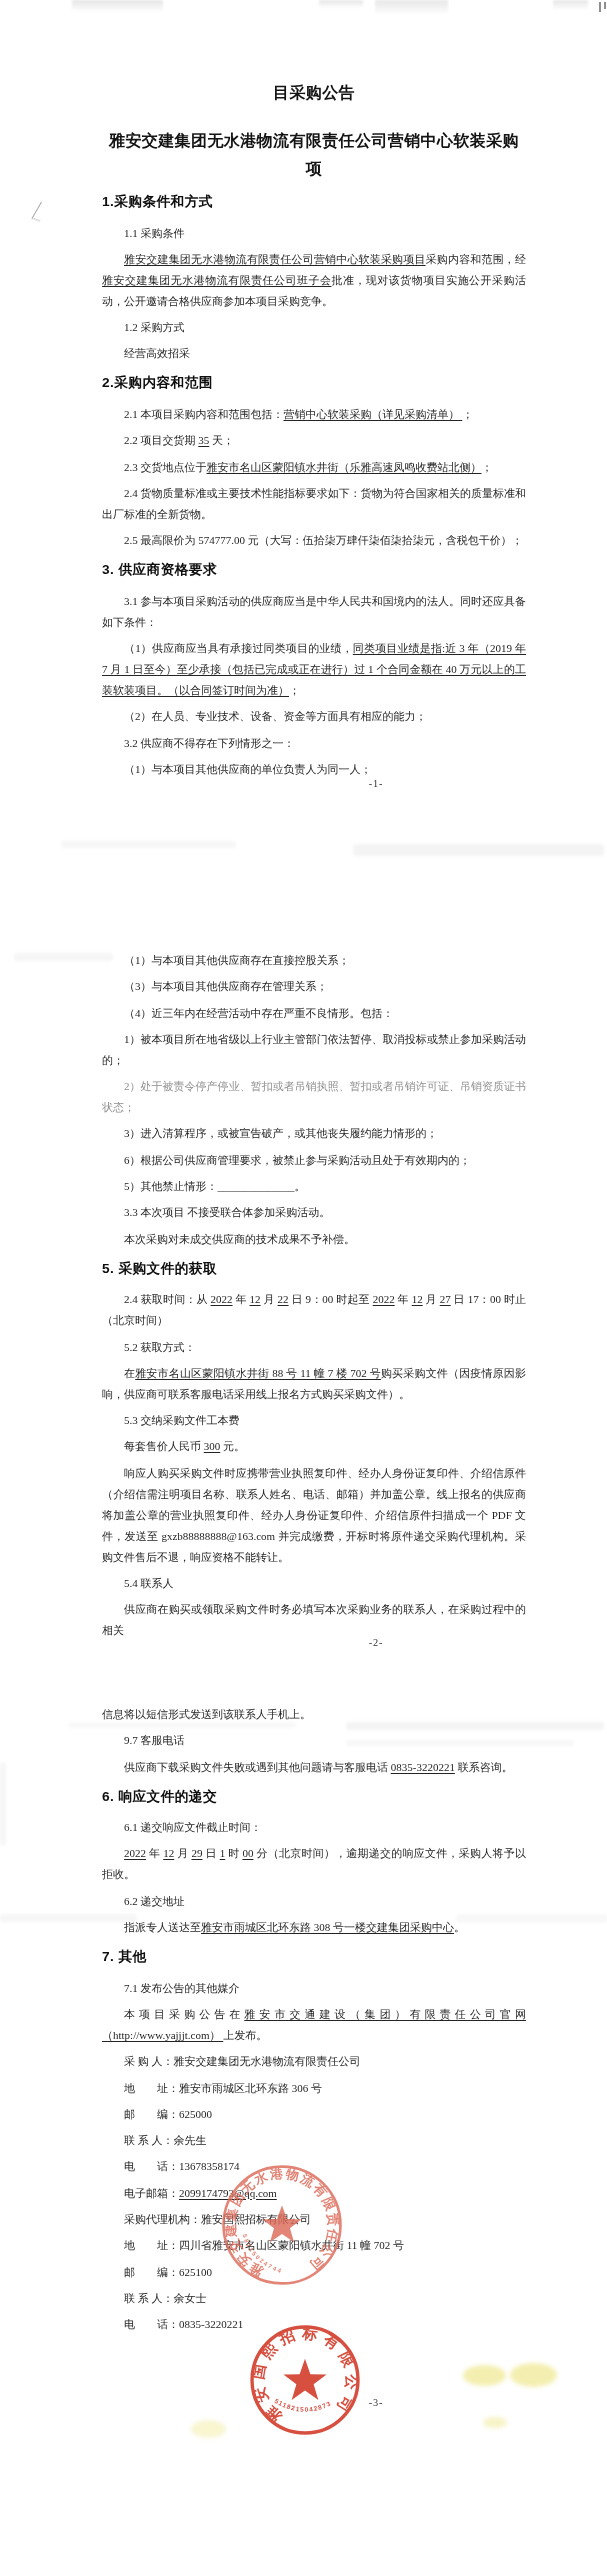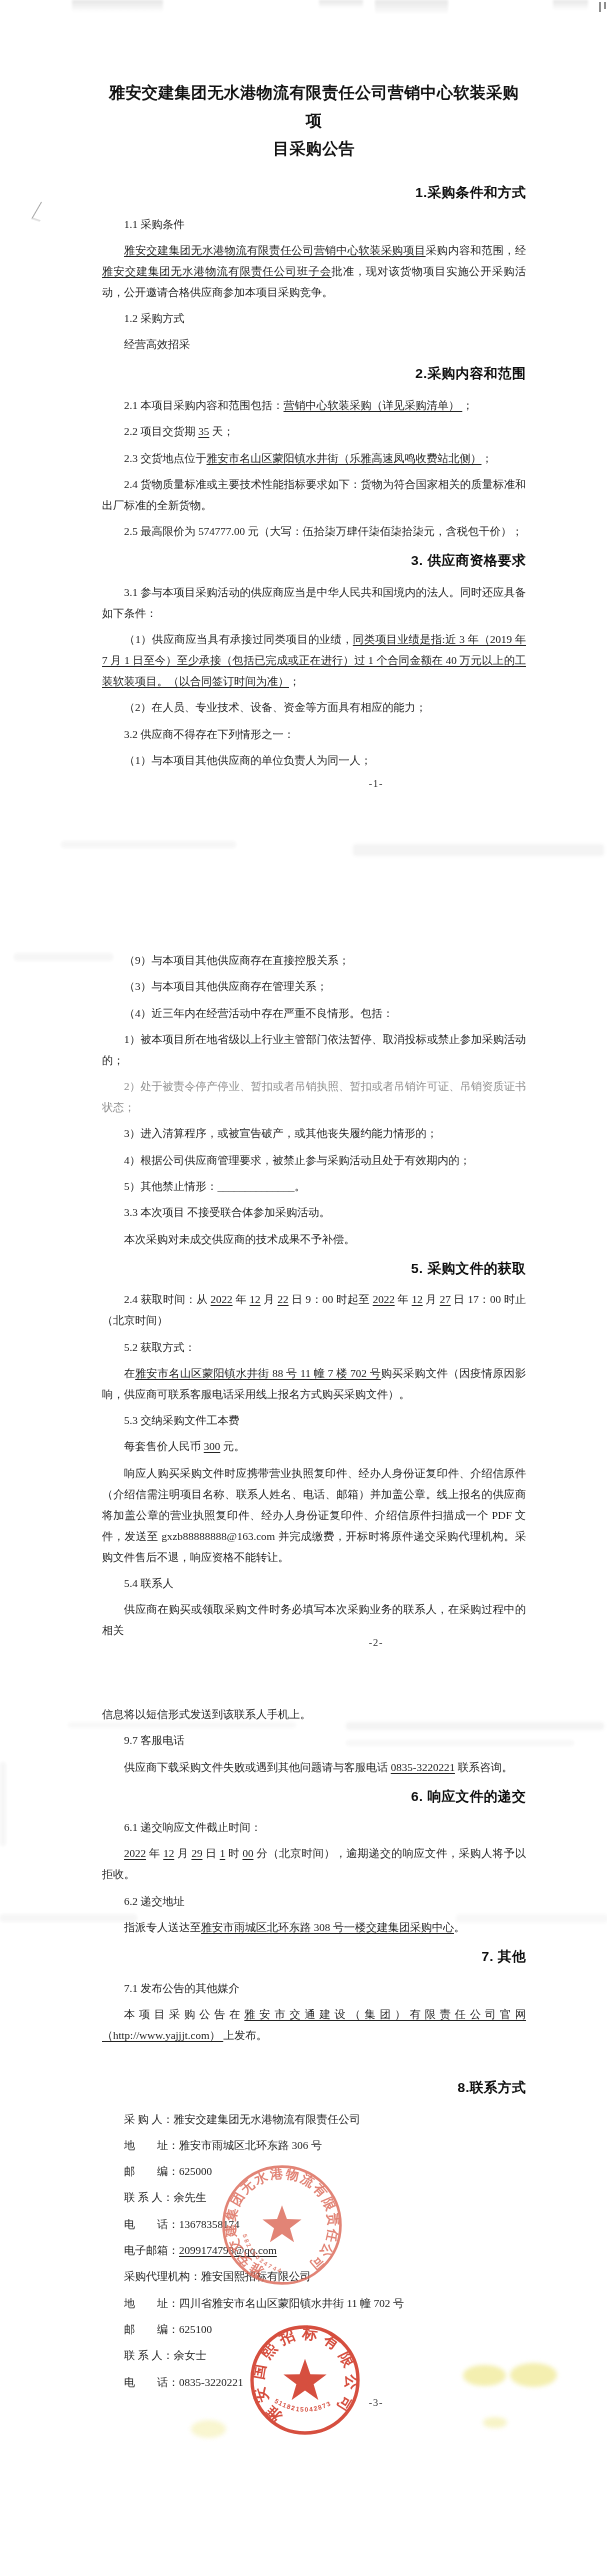--- a/index.html
+++ b/index.html
@@ -16,21 +16,21 @@
   .blk{margin:0 0 5.3px 0;}
   .title,.title2{
     font-family:"Liberation Sans","DejaVu Sans",sans-serif;
     font-weight:bold;font-size:16px;line-height:28px;
     text-align:center;color:#141414;letter-spacing:0.4px;margin:0;
   }
   .title2{margin-bottom:20px;}
   .h1{
     font-family:"Liberation Sans","DejaVu Sans",sans-serif;
     font-weight:bold;font-size:13.7px;line-height:20px;
-    color:#0f0f0f;letter-spacing:0.4px;margin:9px 0 10.6px 0;text-align:right;
+    color:#0f0f0f;letter-spacing:0.4px;margin:9px 0 10.6px 0;
   }
   .h1.gap-top{margin-top:32px;}
   .p,.pf{
     font-size:11px;line-height:21px;text-align:justify;
     text-indent:2em;color:#242424;
   }
   .pf{text-indent:0;}
   .faint{color:#8f8f8f;filter:blur(0.2px);}
   .u{text-decoration:underline;text-underline-offset:2.3px;text-decoration-thickness:0.8px;}
   .page-num{
@@ -51,49 +51,49 @@
             transform:rotate(18deg) skewX(-12deg);filter:blur(0.3px);}
   .hl{background:rgba(232,222,90,.48);filter:blur(2.3px);border-radius:50%;}
 </style>
 </head>
 <body>
 
 <div class="doc">
 
   <div id="pages-root">
       <div class="page page1">
+        <div class="blk title2"><span>目采购公告</span></div>
         <div class="blk title"><span>雅安交建集团无水港物流有限责任公司营销中心软装采购项</span></div>
-        <div class="blk title2"><span>目采购公告</span></div>
         <div class="blk h1"><span>1.采购条件和方式</span></div>
         <div class="blk p"><span>1.1 采购条件</span></div>
         <div class="blk p"><span class="u">雅安交建集团无水港物流有限责任公司营销中心软装采购项目</span><span>采购内容和范围，经</span><span class="u">雅安交建集团无水港物流有限责任公司班子会</span><span>批准，现对该货物项目实施公开采购活动，公开邀请合格供应商参加本项目采购竞争。</span></div>
         <div class="blk p"><span>1.2 采购方式</span></div>
         <div class="blk p"><span>经营高效招采</span></div>
         <div class="blk h1"><span>2.采购内容和范围</span></div>
         <div class="blk p"><span>2.1 本项目采购内容和范围包括：</span><span class="u">营销中心软装采购（详见采购清单） </span><span>；</span></div>
         <div class="blk p"><span>2.2 项目交货期 </span><span class="u">35</span><span> 天；</span></div>
         <div class="blk p"><span>2.3 交货地点位于</span><span class="u">雅安市名山区蒙阳镇水井街（乐雅高速凤鸣收费站北侧）</span><span>；</span></div>
         <div class="blk p"><span>2.4 货物质量标准或主要技术性能指标要求如下：货物为符合国家相关的质量标准和出厂标准的全新货物。</span></div>
         <div class="blk p"><span>2.5 最高限价为 574777.00 元（大写：伍拾柒万肆仟柒佰柒拾柒元，含税包干价）；</span></div>
         <div class="blk h1"><span>3. 供应商资格要求</span></div>
         <div class="blk p"><span>3.1 参与本项目采购活动的供应商应当是中华人民共和国境内的法人。同时还应具备如下条件：</span></div>
         <div class="blk p"><span>（1）供应商应当具有承接过同类项目的业绩，</span><span class="u">同类项目业绩是指:近 3 年（2019 年 7 月 1 日至今）至少承接（包括已完成或正在进行）过 1 个合同金额在 40 万元以上的工装软装项目。（以合同签订时间为准）</span><span>；</span></div>
         <div class="blk p"><span>（2）在人员、专业技术、设备、资金等方面具有相应的能力；</span></div>
         <div class="blk p"><span>3.2 供应商不得存在下列情形之一：</span></div>
         <div class="blk p"><span>（1）与本项目其他供应商的单位负责人为同一人；</span></div>
         <div class="page-num">-1-</div>
       </div>
       <div class="page page2">
-        <div class="blk p"><span>（9）与本项目其他供应商存在直接控股关系；</span></div>
+        <div class="blk p"><span>（1）与本项目其他供应商存在直接控股关系；</span></div>
         <div class="blk p"><span>（3）与本项目其他供应商存在管理关系；</span></div>
         <div class="blk p"><span>（4）近三年内在经营活动中存在严重不良情形。包括：</span></div>
         <div class="blk p"><span>1）被本项目所在地省级以上行业主管部门依法暂停、取消投标或禁止参加采购活动的；</span></div>
         <div class="blk p faint"><span>2）处于被责令停产停业、暂扣或者吊销执照、暂扣或者吊销许可证、吊销资质证书状态；</span></div>
         <div class="blk p"><span>3）进入清算程序，或被宣告破产，或其他丧失履约能力情形的；</span></div>
-        <div class="blk p"><span>4）根据公司供应商管理要求，被禁止参与采购活动且处于有效期内的；</span></div>
+        <div class="blk p"><span>6）根据公司供应商管理要求，被禁止参与采购活动且处于有效期内的；</span></div>
         <div class="blk p"><span>5）其他禁止情形：</span><span>______________</span><span>。</span></div>
         <div class="blk p"><span>3.3 本次项目 不接受联合体参加采购活动。</span></div>
         <div class="blk p"><span>本次采购对未成交供应商的技术成果不予补偿。</span></div>
         <div class="blk h1"><span>5. 采购文件的获取</span></div>
         <div class="blk p"><span>2.4 获取时间：从 </span><span class="u">2022</span><span> 年 </span><span class="u">12</span><span> 月 </span><span class="u">22</span><span> 日 9：00 时起至 </span><span class="u">2022</span><span> 年 </span><span class="u">12</span><span> 月 </span><span class="u">27</span><span> 日 17：00 时止（北京时间）</span></div>
         <div class="blk p"><span>5.2 获取方式：</span></div>
         <div class="blk p"><span>在</span><span class="u">雅安市名山区蒙阳镇水井街 88 号 11 幢 7 楼 702 号</span><span>购买采购文件（因疫情原因影响，供应商可联系客服电话采用线上报名方式购买采购文件）。</span></div>
         <div class="blk p"><span>5.3 交纳采购文件工本费</span></div>
         <div class="blk p"><span>每套售价人民币 </span><span class="u">300</span><span> 元。</span></div>
         <div class="blk p"><span>响应人购买采购文件时应携带营业执照复印件、经办人身份证复印件、介绍信原件（介绍信需注明项目名称、联系人姓名、电话、邮箱）并加盖公章。线上报名的供应商将加盖公章的营业执照复印件、经办人身份证复印件、介绍信原件扫描成一个 PDF 文件，发送至 gxzb88888888@163.com 并完成缴费，开标时将原件递交采购代理机构。采购文件售后不退，响应资格不能转让。</span></div>
@@ -106,21 +106,20 @@
         <div class="blk p"><span>9.7 客服电话</span></div>
         <div class="blk p"><span>供应商下载采购文件失败或遇到其他问题请与客服电话 </span><span class="u">0835-3220221</span><span> 联系咨询。</span></div>
         <div class="blk h1"><span>6. 响应文件的递交</span></div>
         <div class="blk p"><span>6.1 递交响应文件截止时间：</span></div>
         <div class="blk p"><span class="u">2022</span><span> 年 </span><span class="u">12</span><span> 月 </span><span class="u">29</span><span> 日 </span><span class="u">1</span><span> 时 </span><span class="u">00</span><span> 分（北京时间），逾期递交的响应文件，采购人将予以拒收。</span></div>
         <div class="blk p"><span>6.2 递交地址</span></div>
         <div class="blk p"><span>指派专人送达至</span><span class="u">雅安市雨城区北环东路 308 号一楼交建集团采购中心</span><span>。</span></div>
         <div class="blk h1"><span>7. 其他</span></div>
         <div class="blk p"><span>7.1 发布公告的其他媒介</span></div>
         <div class="blk p"><span>本项目采购公告在</span><span class="u">雅安市交通建设（集团）有限责任公司官网（http://www.yajjjt.com） </span><span>上发布。</span></div>
-        <div class="blk h1 gap-top"><span>8.联系方式</span></div>
         <div class="blk p"><span>采 购 人：雅安交建集团无水港物流有限责任公司</span></div>
         <div class="blk p"><span>地　　址：雅安市雨城区北环东路 306 号</span></div>
         <div class="blk p"><span>邮　　编：625000</span></div>
         <div class="blk p"><span>联 系 人：余先生</span></div>
         <div class="blk p"><span>电　　话：13678358174</span></div>
         <div class="blk p"><span>电子邮箱：</span><span class="u">2099174793@qq.com</span></div>
         <div class="blk p"><span>采购代理机构：雅安国熙招标有限公司</span></div>
         <div class="blk p"><span>地　　址：四川省雅安市名山区蒙阳镇水井街 11 幢 702 号</span></div>
         <div class="blk p"><span>邮　　编：625100</span></div>
         <div class="blk p"><span>联 系 人：余女士</span></div>

